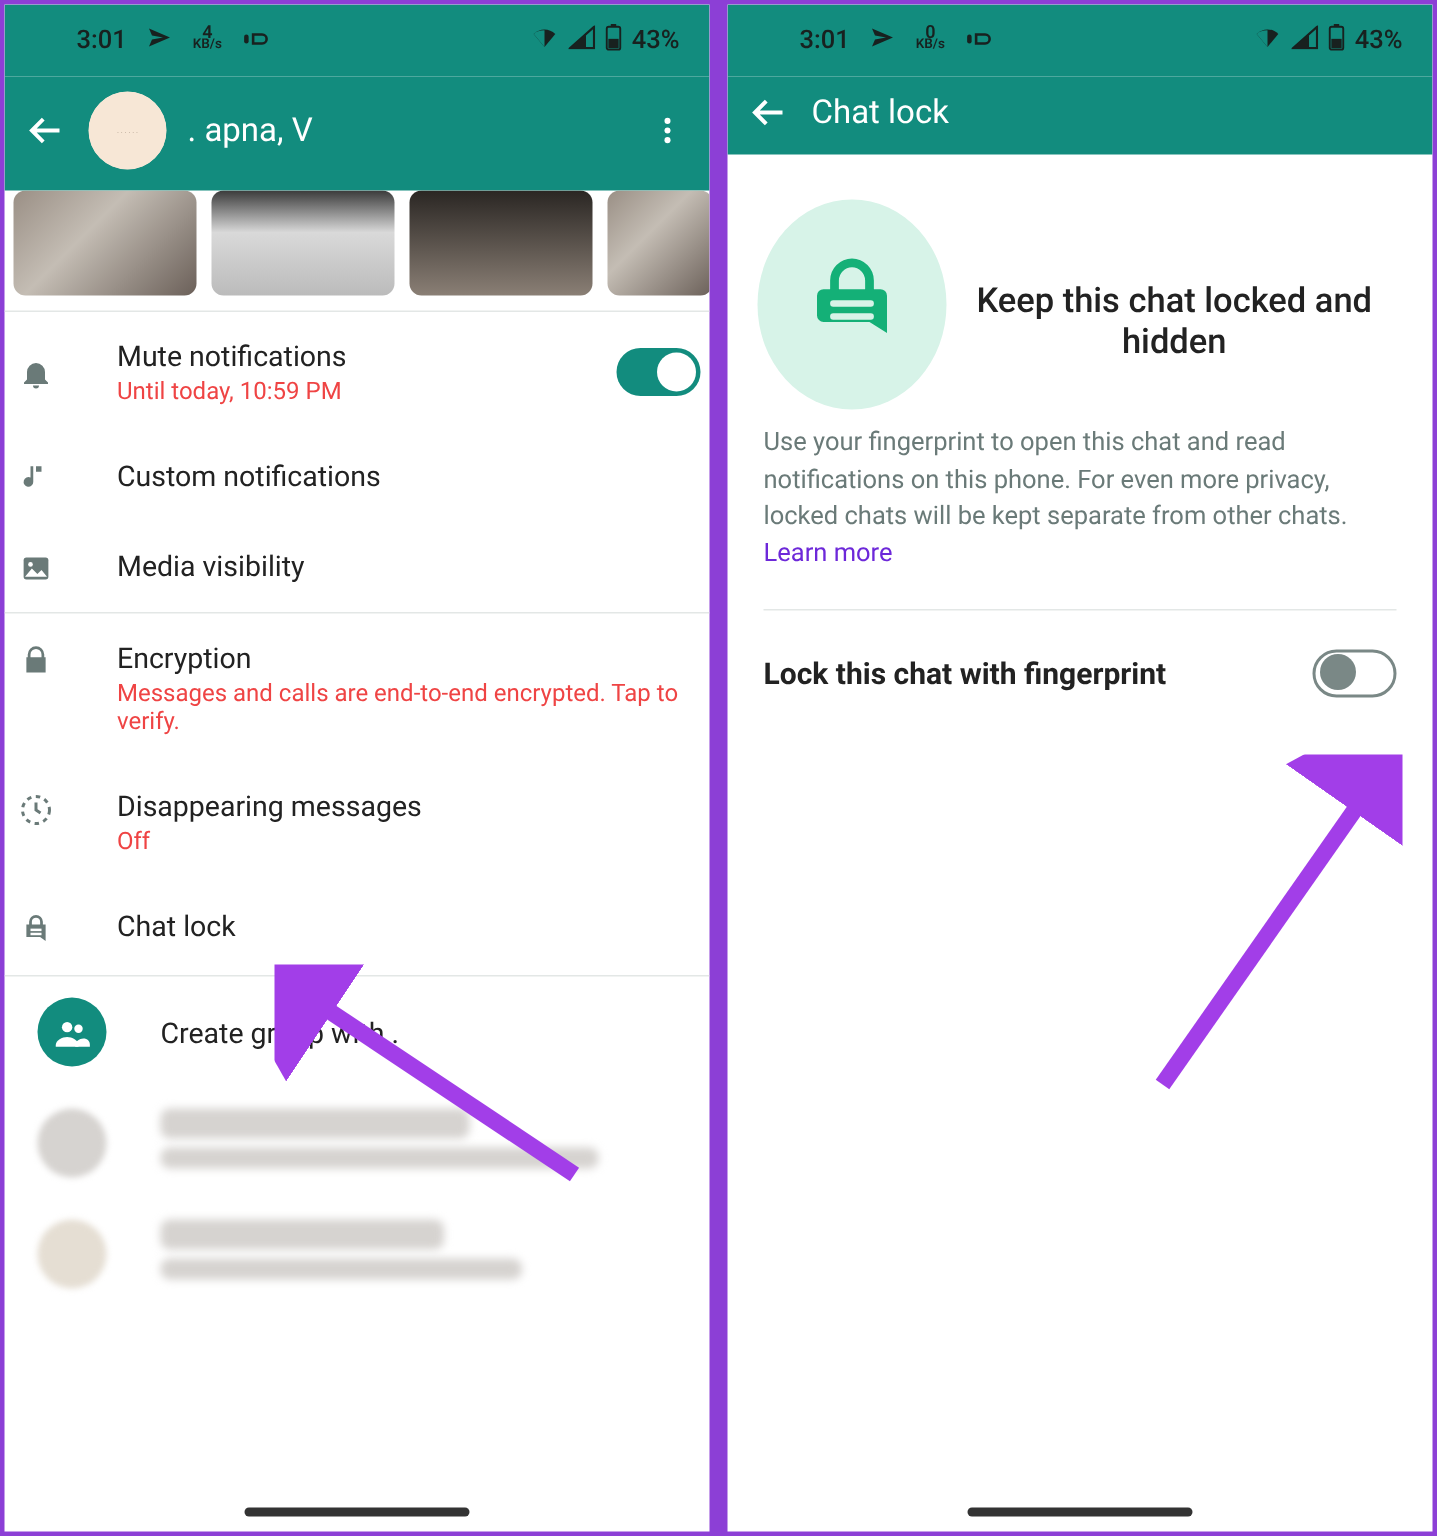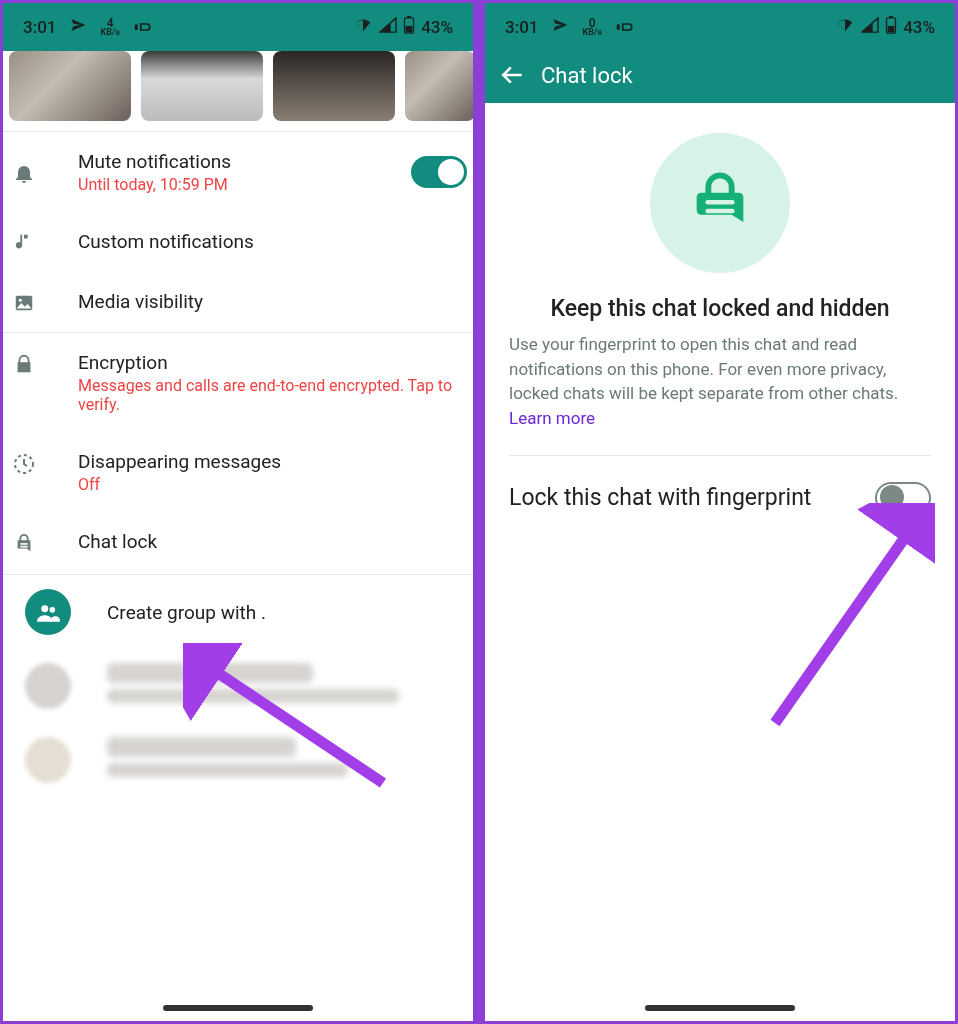--- a/index.html
+++ b/index.html
@@ -26,21 +26,21 @@
     height: 48px;
     background: #128c7e;
     color: #18211f;
     display: flex;
     align-items: center;
     padding: 0 20px;
     font-size: 17px;
     font-weight: 500;
     justify-content: space-between;
   }
-  .sb-left { display: flex; align-items: flex-end; gap: 14px; }
+  .sb-left { display: flex; align-items: flex-start; gap: 14px; margin-left: 28px; }
   .sb-right { display: flex; align-items: center; gap: 6px; }
   .sb-kb { font-size: 9px; line-height: 9px; text-align: center; font-weight:600; }
   .sb-kb .v { font-size: 12px; }
   
   .appbar {
     background: #128c7e;
     color: #fff;
     display: flex;
     align-items: center;
     padding: 10px 14px 14px 14px;
@@ -97,31 +97,31 @@
   .grouprow .lbl { font-size: 19px; color:#222; }
   .blur-row .bluravatar { width:46px;height:46px;border-radius:50%; background:#d6d3d0; filter: blur(2px);}
   .blur-text { height:20px; background:#d6d3d0; border-radius:6px; filter:blur(3px); margin-bottom:6px;}
   .navpill {
     position:absolute; bottom:10px; left:50%; transform:translateX(-50%);
     width:150px; height:6px; border-radius:4px; background:#333;
   }
   
   .arrow { position:absolute; pointer-events:none; }
   
-  .lockhero { display:flex; flex-direction:column; align-items:center; padding: 30px 20px 0 20px;}
+  .lockhero { display:flex; flex-direction:row; align-items:center; padding: 30px 20px 0 20px;}
   .lockcircle {
     width: 140px; height:140px; border-radius:50%;
     background:#d7f3e8; display:flex; align-items:center; justify-content:center;
   }
   .lockhero h2 { font-size: 23px; font-weight:500; color:#222; margin-top: 22px; text-align:center;}
   .lockdesc { padding: 10px 24px 0; font-size:17px; line-height:1.45; color:#6a7a78; }
   .lockdesc a { color:#6d28d9; text-decoration:none;}
   .lockdiv { height:1px; background:#e3e7e6; margin:24px 24px 0;}
   .locktogglerow { display:flex; align-items:center; justify-content:space-between; padding: 26px 24px; }
-  .locktogglerow .lbl { font-size:23px; color:#222; }
+  .locktogglerow .lbl { font-size:20px; color:#222;font-weight:bold; }
 </style>
 </head>
 <body>
 
 <div class="phone">
 
   <div class="statusbar">
     <div class="sb-left">
       <span>3:01</span>
       <span>
@@ -157,20 +157,41 @@
         <svg width="12" height="18" viewBox="0 0 12 20">
             <rect x="1" y="2" width="10" height="17" rx="1.5" fill="none" stroke="#18211f" stroke-width="1.4"></rect>
             <rect x="4" y="0" width="4" height="2" fill="#18211f"></rect>
             <rect x="2.2" y="11" width="7.6" height="7" fill="#18211f"></rect>
           </svg>
       </span>
       <span>43%</span>
     </div>
   </div>
 
+  <div class="appbar">
+    <div class="iconbtn">
+      <svg width="26" height="26" viewBox="0 0 24 24" fill="none" stroke="#fff" stroke-width="2.4">
+          <path d="M20 12H4M10 5l-7 7 7 7"></path>
+        </svg>
+    </div>
+    <div class="avatar">
+      <svg width="52" height="52">
+          <circle cx="26" cy="26" r="26" fill="#f7e7d6"></circle>
+          <text x="26" y="29" text-anchor="middle" font-size="5" fill="#b0a090">· · · · · ·</text>
+        </svg>
+    </div>
+    <div class="title">. apna, V</div>
+    <div class="iconbtn">
+      <svg width="22" height="22" viewBox="0 0 24 24" fill="#fff">
+          <circle cx="12" cy="5" r="2.2"></circle>
+          <circle cx="12" cy="12" r="2.2"></circle>
+          <circle cx="12" cy="19" r="2.2"></circle>
+        </svg>
+    </div>
+  </div>
 
   <div class="mediastrip">
     <div class="thumb"></div>
     <div class="thumb kb"></div>
     <div class="thumb wall"></div>
     <div class="thumb" style="flex:0 0 70px"></div>
   </div>
   <div class="section-div"></div>
 
   <div class="row" style="align-items:center;">

